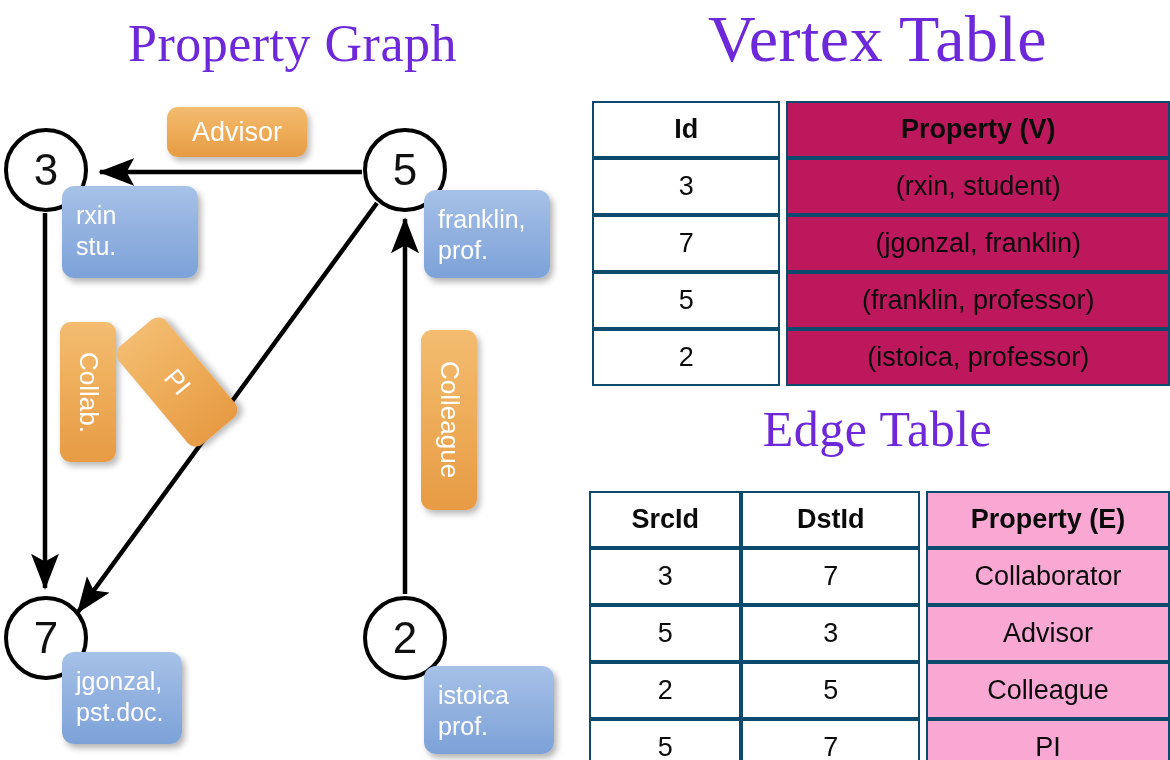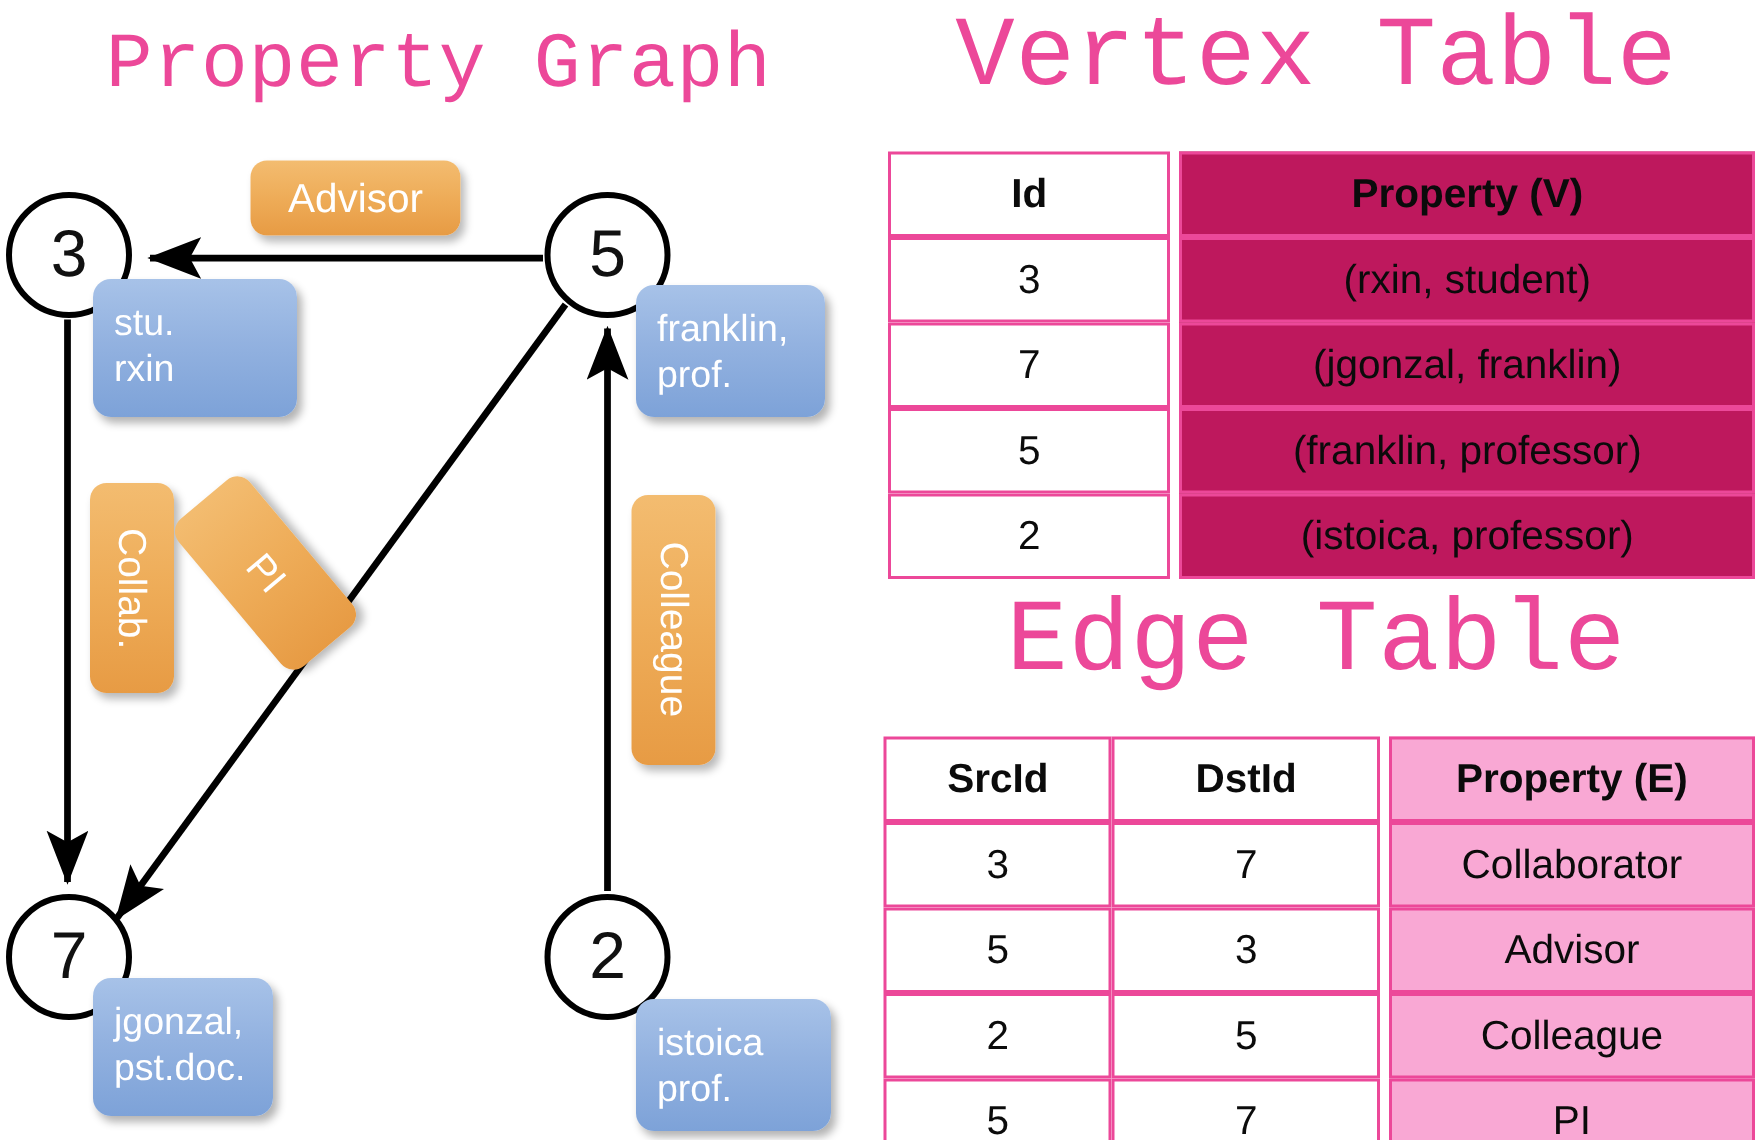--- a/index.html
+++ b/index.html
@@ -12,42 +12,42 @@
     height: 760px;
     position: relative;
     overflow: hidden;
     font-family: "Liberation Sans", sans-serif;
     color: #000000;
   }
 
   
   .title {
     position: absolute;
-    font-family: Liberation Mono, monospace;
+    font-family: Liberation Serif, serif;
     font-weight: 300;
     letter-spacing: 0.5px;
-    color: #ec4899;
+    color: #6d28d9;
     white-space: nowrap;
   }
   #title-property-graph {
     left: 0; top: 14px; width: 585px;
     text-align: center;
     font-size: 52px;
     line-height: 60px;
   }
   #title-vertex-table {
     left: 585px; top: 10px; width: 585px;
     text-align: center;
     font-size: 66px;
     line-height: 58px;
   }
   #title-edge-table {
     left: 585px; top: 400px; width: 585px;
     text-align: center;
-    font-size: 68px;
+    font-size: 50px;
     line-height: 58px;
   }
 
   
   #graph-panel {
     position: absolute;
     left: 0; top: 0;
     width: 585px; height: 760px;
   }
   #graph-edges {
@@ -142,21 +142,21 @@
   }
 
   
   .tbl {
     position: absolute;
     border-collapse: separate;
     border-spacing: 0;
     font-family: "Liberation Sans", sans-serif;
   }
   .tbl td {
-    border: 2px solid #ec4899;
+    border: 2px solid #0c4a6e;
     font-weight: 300;
     font-size: 27px;
     text-align: center;
     vertical-align: middle;
     padding: 0;
     background: #ffffff;
     color: #0b0b0b;
   }
   .tbl td.hdr { font-weight: 700; font-size: 27px; }
   .tbl td.prop-v { background: #be185d; }
@@ -206,22 +206,22 @@
     <span>5</span>
   </div>
   <div class="node" id="node-7">
     <span>7</span>
   </div>
   <div class="node" id="node-2">
     <span>2</span>
   </div>
 
   <div class="vbox" id="vbox-rxin">
+    <div>rxin</div>
     <div>stu.</div>
-    <div>rxin</div>
   </div>
   <div class="vbox" id="vbox-franklin">
     <div>franklin,</div>
     <div>prof.</div>
   </div>
   <div class="vbox" id="vbox-jgonzal">
     <div>jgonzal,</div>
     <div>pst.doc.</div>
   </div>
   <div class="vbox" id="vbox-istoica">

